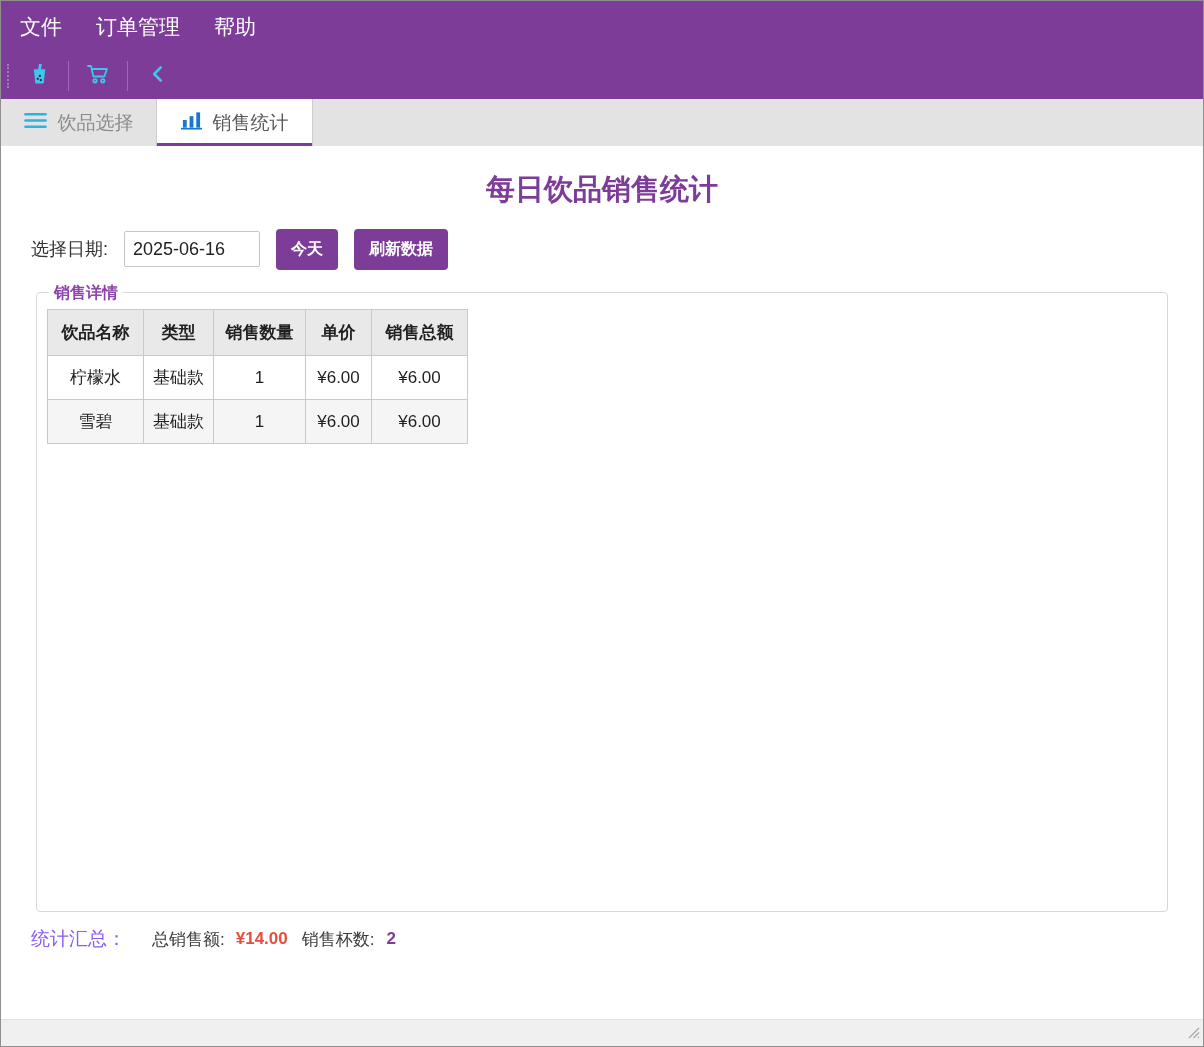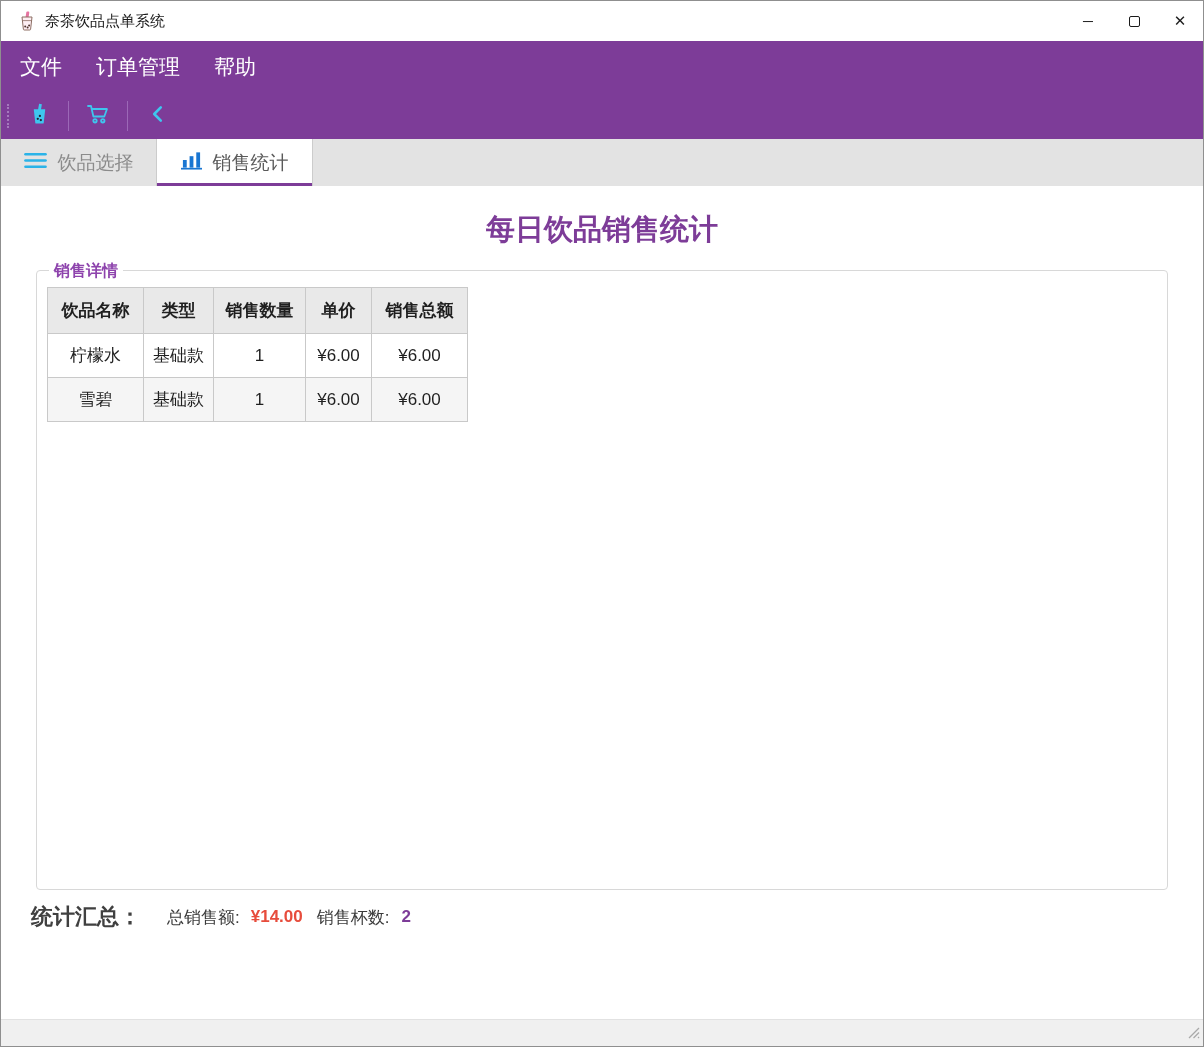--- a/index.html
+++ b/index.html
@@ -133,63 +133,39 @@
   .col-type  { width:70px; }
   .col-qty   { width:92px; }
   .col-price { width:66px; }
   .col-total { width:96px; }
 
   .summary {
     margin:14px 0 0 30px;
     display:flex; align-items:center;
     font-size:17px; color:#3a3a3a; height:26px;
   }
-  .sum-title { font-weight:bold; font-size:22px; color:#404040; margin-right:26px; }
+  .sum-title { font-weight:normal; font-size:19px; color:#8b5cf6; margin-right:26px; }
   .sum-lab1 { margin-right:11px; }
   .sum-total { color:#e74c3c; font-weight:bold; margin-right:14px; }
   .sum-lab2 { margin-right:12px; }
   .sum-cups { color:#7d3c98; font-weight:bold; }
 
   
   .statusbar {
     height:27px; flex:0 0 auto;
     background:#f0f0f0; border-top:1px solid #e2e2e2;
     position:relative;
   }
   .resize-grip { position:absolute; right:3px; bottom:3px; }
 </style>
 </head>
 <body>
 
 <div class="window">
 
-  <div class="titlebar">
-    <span class="app-icon">
-      <svg width="20" height="20" viewBox="0 0 20 20">
-        <rect x="9" y="0.5" width="3" height="6.5" rx="1" fill="#e573a0" transform="rotate(9 10.5 3.5)"></rect>
-        <path d="M5 6 L15 6 L13.6 18.3 Q13.5 19 12.8 19 L7.2 19 Q6.5 19 6.4 18.3 Z" fill="#fdeef3" stroke="#8d6e63" stroke-width="1"></path>
-        <line x1="5.4" y1="9.6" x2="14.6" y2="9.6" stroke="#8d6e63" stroke-width="0.8"></line>
-        <circle cx="8.2" cy="15.6" r="1" fill="#4e342e"></circle>
-        <circle cx="10.6" cy="16.6" r="1" fill="#4e342e"></circle>
-        <circle cx="12.1" cy="14.4" r="1" fill="#4e342e"></circle>
-      </svg>
-    </span>
-    <span class="app-title">奈茶饮品点单系统</span>
-    <div class="win-controls">
-      <div class="win-btn">
-        <span class="min-glyph">─</span>
-      </div>
-      <div class="win-btn">
-        <span class="max-glyph"></span>
-      </div>
-      <div class="win-btn">
-        <span class="close-glyph">✕</span>
-      </div>
-    </div>
-  </div>
 
   <div class="menubar">
     <span class="menu-item">文件</span>
     <span class="menu-item">订单管理</span>
     <span class="menu-item">帮助</span>
   </div>
 
   <div class="toolbar">
     <span class="gripper"></span>
     <div class="tool-btn">
@@ -243,20 +219,26 @@
           <rect x="0" y="18.2" width="22" height="1.8" fill="#1976d2"></rect>
         </svg>
       </span>
       <span>销售统计</span>
     </div>
   </div>
 
   <div class="content">
     <h1 class="page-title">每日饮品销售统计</h1>
 
+    <div class="date-row">
+      <span class="date-label">选择日期:</span>
+      <input class="date-input" type="text" value="2025-06-16" style="">
+      <button class="btn">今天</button>
+      <button class="btn">刷新数据</button>
+    </div>
 
     <div class="groupbox">
       <span class="groupbox-title">销售详情</span>
       <table class="sales">
         <thead>
           <tr>
             <th class="col-name">饮品名称</th>
             <th class="col-type">类型</th>
             <th class="col-qty">销售数量</th>
             <th class="col-price">单价</th>

